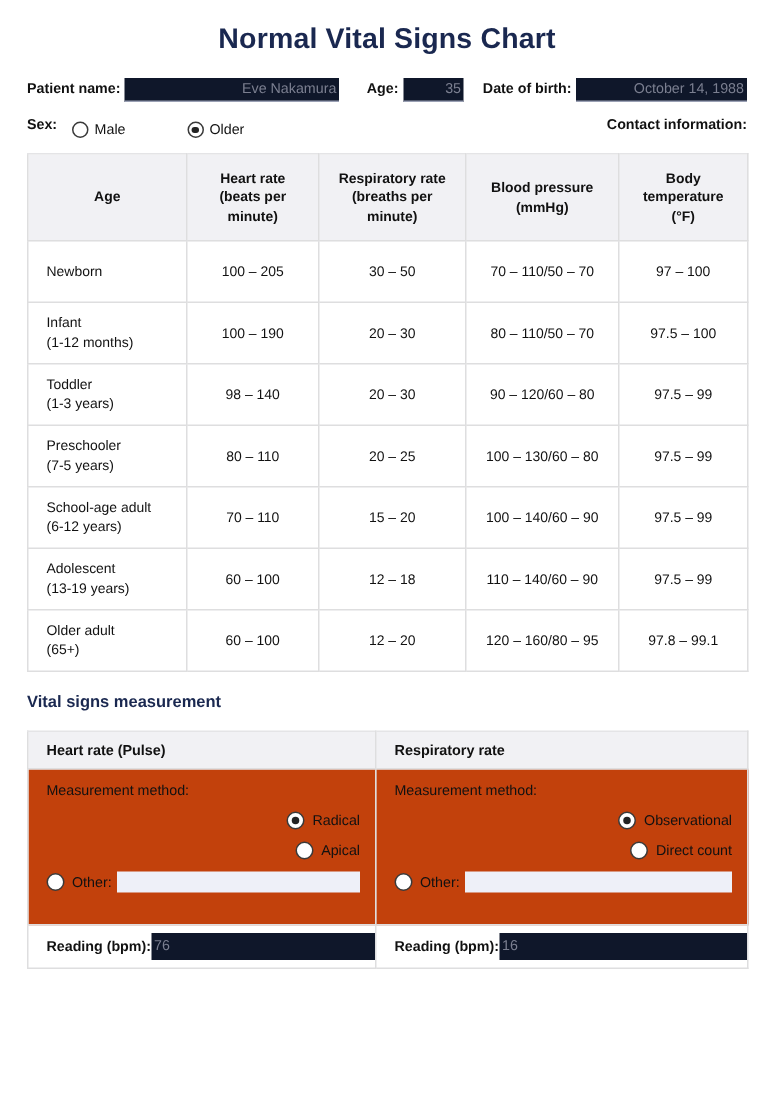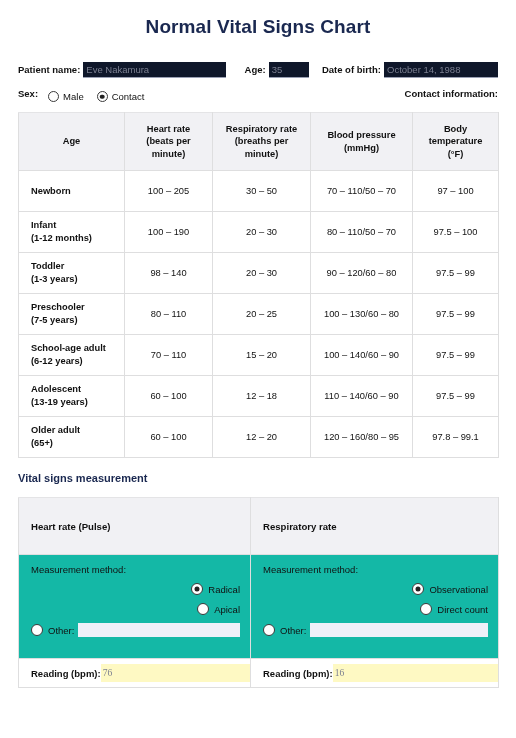--- a/index.html
+++ b/index.html
@@ -26,21 +26,22 @@
     text-align: center;
     font-size: 19px;
     font-weight: bold;
     color: #1a2850;
     letter-spacing: 0.1px;
     margin: 15px 0 0 0;
     line-height: 24px;
   }
   
   .patient-block {
-    margin-top: 21px;
+    margin-top: 11px;
+    text-align: right;
   }
   .field-row {
     display: flex;
     align-items: flex-end;
     height: 18px;
     margin-bottom: 6px;
   }
   .flabel {
     font-size: 9.5px;
     font-weight: bold;
@@ -65,20 +66,21 @@
   .w-age    { width: 42px;  margin-left: 3px; }
   .w-dob    { width: 118px; margin-left: 3px; }
   .w-contact{ width: 179px; margin-left: 3px; }
   .spacer-a { width: 19px; }
   .spacer-b { width: 13px; }
 
   .radio-group {
     display: flex;
     align-items: center;
     margin-left: 10px;
+    gap: 28px;
   }
   .radio-item {
     display: flex;
     align-items: center;
     margin-right: 13px;
   }
   .radio {
     width: 11px;
     height: 11px;
     border-radius: 50%;
@@ -132,21 +134,21 @@
     border-top: 1px solid #e4e4e6;
   }
   .vt tbody td {
     height: 40px;
     text-align: center;
     color: #111;
     line-height: 12.6px;
   }
   .vt tbody td.agecell {
     text-align: left;
-    font-weight: bold;
+    font-weight: normal;
     padding-left: 12px;
   }
   .vt tbody tr td { background: #ffffff; }
   .col-age   { width: 106px; }
   .col-hr    { width: 88px; }
   .col-rr    { width: 98px; }
   .col-bp    { width: 102px; }
   .col-temp  { width: 86px; }
 
   
@@ -169,38 +171,38 @@
 
   
   .mt {
     width: 480px;
     border-collapse: collapse;
     margin-top: 13px;
     table-layout: fixed;
   }
   .mt th, .mt td {
     border: 1px solid #dededf;
-    padding: 16px;
+    padding: 0;
     vertical-align: top;
   }
   .mt thead th {
     background: #f1f1f4;
     font-size: 9.6px;
     font-weight: bold;
     color: #111;
     text-align: left;
     height: 24px;
     padding-left: 12px;
     vertical-align: middle;
     border-top: 1px solid #e4e4e6;
   }
   .mt td.methods {
     padding: 9px 10px 9px 12px;
     height: 85px;
-    background: #14b8a6;
+    background: #c2410c;
   }
   .method-label {
     font-size: 9.5px;
     color: #111;
     margin-bottom: 8px;
   }
   .mrow {
     display: flex;
     align-items: center;
     margin-bottom: 8px;
@@ -234,29 +236,28 @@
   }
   .reading-label {
     font-size: 9.5px;
     font-weight: bold;
     color: #111;
     white-space: nowrap;
   }
   .reading-val {
     flex: 1;
     height: 18px;
-    background: #fef9c3;
+    background: #0f172a;
     font-size: 9.5px;
     color: #7b7f90;
     line-height: 18px;
     padding-left: 2px;
     box-sizing: border-box;
     overflow: hidden;
     white-space: nowrap;
-    font-family: Liberation Serif, serif;
   }
   .col-hrp { width: 232px; }
   .col-rrp { width: 248px; }
 </style>
 </head>
 <body>
 
 <div class="page">
 
   <h1 class="title">Normal Vital Signs Chart</h1>
@@ -276,21 +277,21 @@
 
     <div class="field-row">
       <span class="flabel">Sex:</span>
       <span class="radio-group">
         <span class="radio-item">
           <span class="radio"></span>
           <span class="radio-label">Male</span>
         </span>
         <span class="radio-item">
           <span class="radio checked"></span>
-          <span class="radio-label">Contact</span>
+          <span class="radio-label">Older</span>
         </span>
       </span>
       <span class="sex-fill"></span>
       <span class="flabel">Contact information:</span>
     </div>
 
   </div>
 
   <table class="vt">
     <colgroup>

